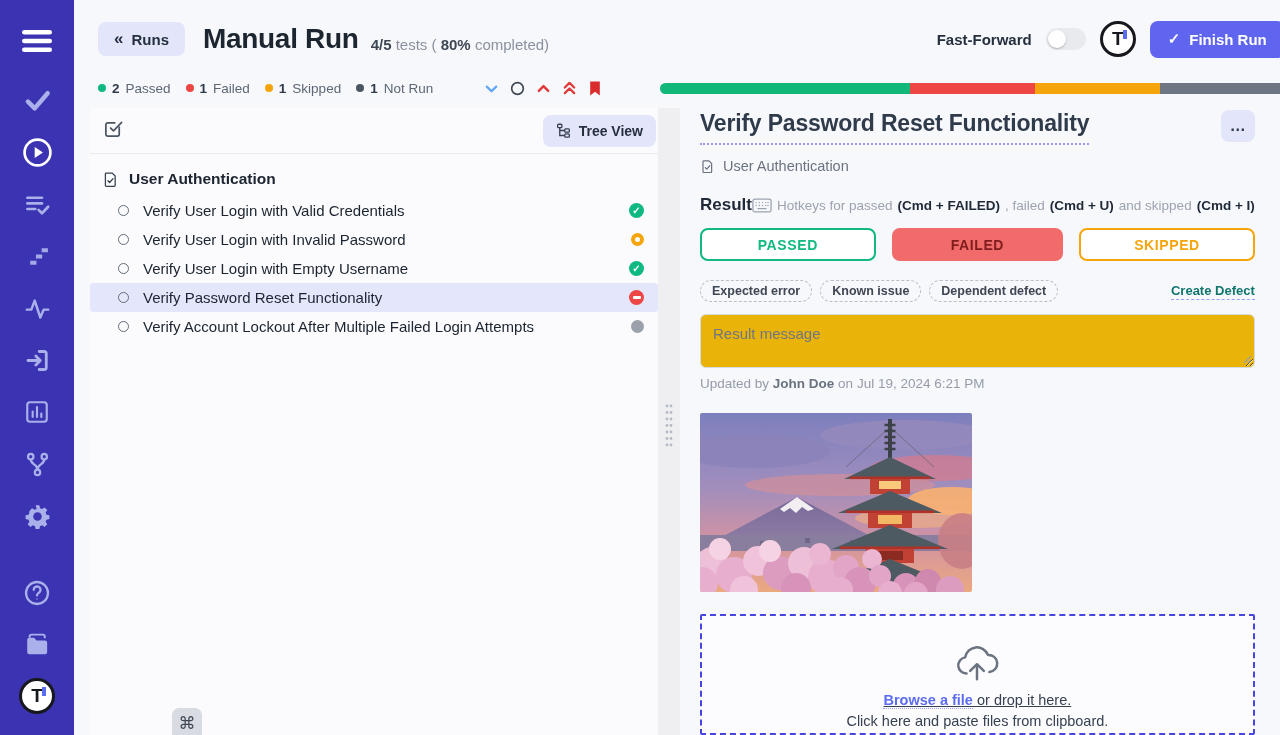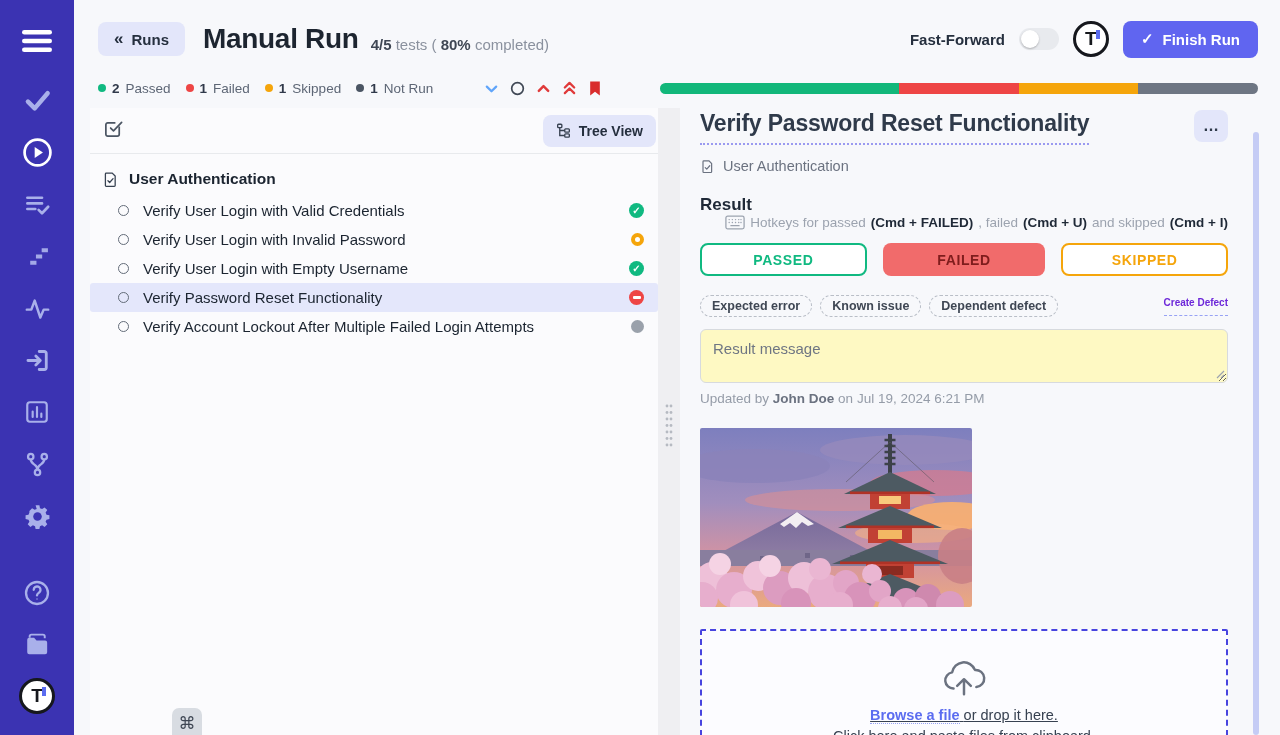--- a/index.html
+++ b/index.html
@@ -67,34 +67,34 @@
 
   .gutter { width:22px; flex:0 0 22px; background:#efeff2; display:flex; align-items:center; justify-content:center; cursor:col-resize; position:relative; }
   .gutter svg { position:absolute; top:295px; }
 
   
   .detail { flex:1; padding:2px 30px 0 20px; display:flex; flex-direction:column; min-width:0; }
   .d-titlerow { display:flex; align-items:flex-start; }
   .d-title { font-size:23px; font-weight:bold; color:#2f3a4a; border-bottom:2px dotted #9a9af0; padding-bottom:6px; letter-spacing:-0.2px; }
   .more-btn { margin-left:auto; background:#e3e6fa; border:none; border-radius:8px; width:34px; height:32px; font-size:16px; font-weight:bold; color:#2f3a4a; cursor:pointer; line-height:10px; }
   .crumb { display:flex; align-items:center; gap:8px; margin-top:13px; font-size:14.5px; color:#6b7280; }
-  .result-row { display:flex; align-items:flex-start; margin-top:21px;flex-direction:column; }
+  .result-row { display:flex; align-items:center; margin-top:21px; }
   .result-h { font-size:17px; font-weight:bold; color:#1f2937; }
   .hotkeys { margin-left:auto; display:flex; align-items:center; gap:5px; font-size:13.5px; color:#9ca3af; white-space:nowrap; }
   .hotkeys b { color:#1f2937; }
   .btn-row { display:flex; gap:16px; margin-top:13px; }
   .st-btn { flex:1; height:33px; border-radius:8px; font-family:inherit; font-size:14px; font-weight:bold; letter-spacing:0.6px; cursor:pointer; }
   .st-btn.passed { background:#fff; border:2px solid #10b981; color:#10b981; }
   .st-btn.failed { background:#f16b6b; border:none; color:#7f1d1d; }
   .st-btn.skipped { background:#fff; border:2px solid #f5a50b; color:#f5a50b; }
   .tag-row { display:flex; align-items:center; gap:8px; margin-top:19px; }
   .tag { border:1.5px dashed #b9bec7; border-radius:12px; padding:3px 11px; font-size:12.5px; font-weight:bold; color:#3f4754; cursor:pointer; }
-  .create-defect { margin-left:auto; font-size:10px; font-weight:bold; color:#6d28d9; border-bottom:1.5px dashed #97a2f4; cursor:pointer; padding-bottom:7px; }
+  .create-defect { margin-left:auto; font-size:13px; font-weight:bold; color:#0f766e; border-bottom:1.5px dashed #97a2f4; cursor:pointer; padding-bottom:1px; }
   .msg-wrap { position:relative; margin-top:12px; }
-  .msg { width:100%; height:54px; border:1px solid #d7dade; border-radius:6px; padding:10px 12px; font-family:inherit; font-size:15px; color:#3f4754; resize:vertical; background:#fef9c3; display:block; }
+  .msg { width:100%; height:54px; border:1px solid #d7dade; border-radius:6px; padding:10px 12px; font-family:inherit; font-size:15px; color:#3f4754; resize:vertical; background:#eab308; display:block; }
   .msg::placeholder { color:#6f7683; }
   .msg-handle { position:absolute; right:3px; bottom:4px; pointer-events:none; }
   .updated { margin-top:8px; font-size:13.5px; color:#959ca8; }
   .updated b { color:#6b7280; }
   .attachment { margin-top:22px; width:272px; cursor:pointer; }
   .attachment svg.photo { width:272px; height:179px; border-radius:2px; display:block; }
   .att-caption { text-align:center; font-size:13.5px; color:#4b5563; margin-top:7px; }
   .upload { margin-top:22px; border:2px dashed #4844df; border-radius:2px; background:#fcfcff; height:150px; display:flex; flex-direction:column; align-items:center; padding-top:28px; cursor:pointer; }
   .up-line1 { margin-top:10px; font-size:14.5px; color:#374151;text-decoration:underline; }
   .browse { color:#5b6cf0; border-bottom:1.5px dotted #97a2f4; font-weight:bold; cursor:pointer; }

